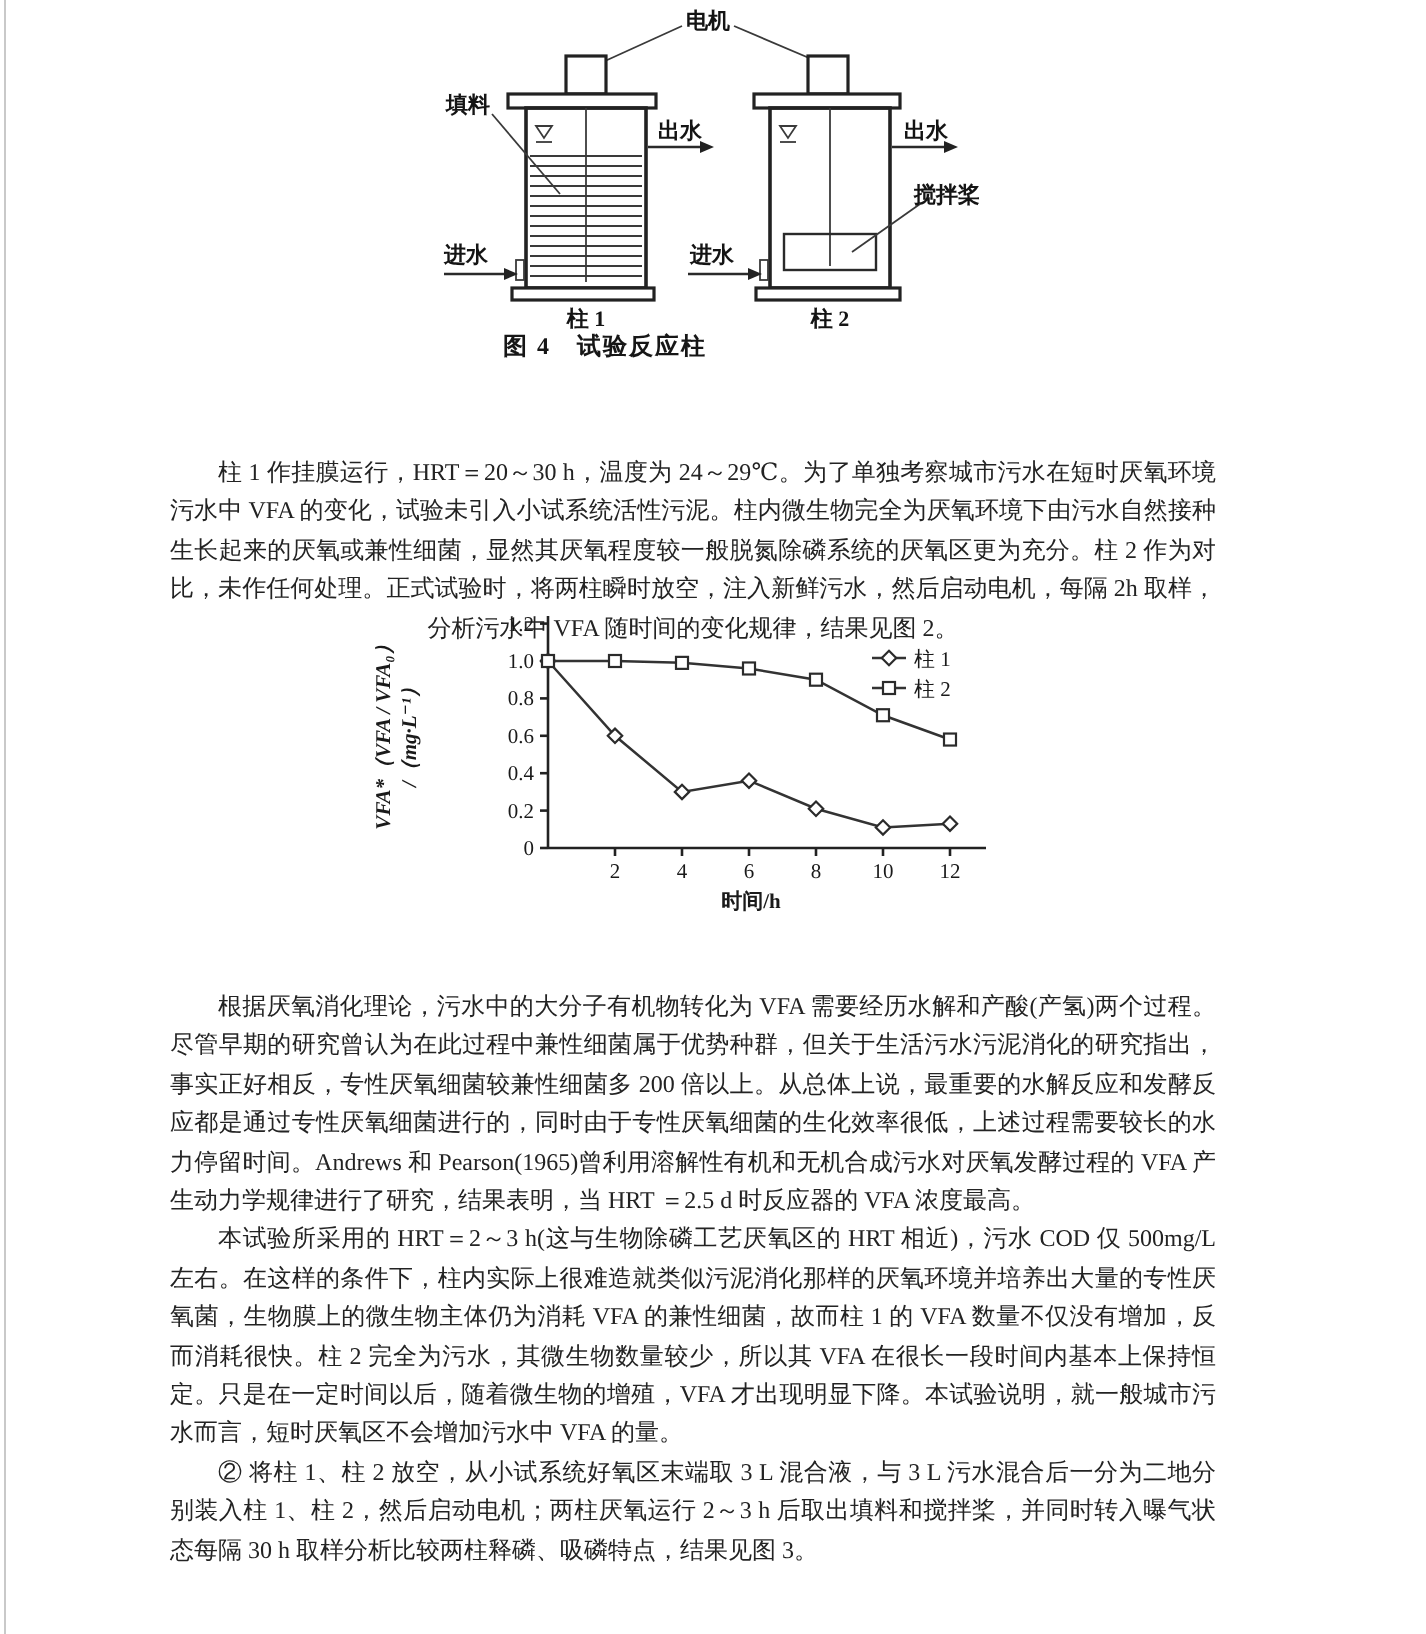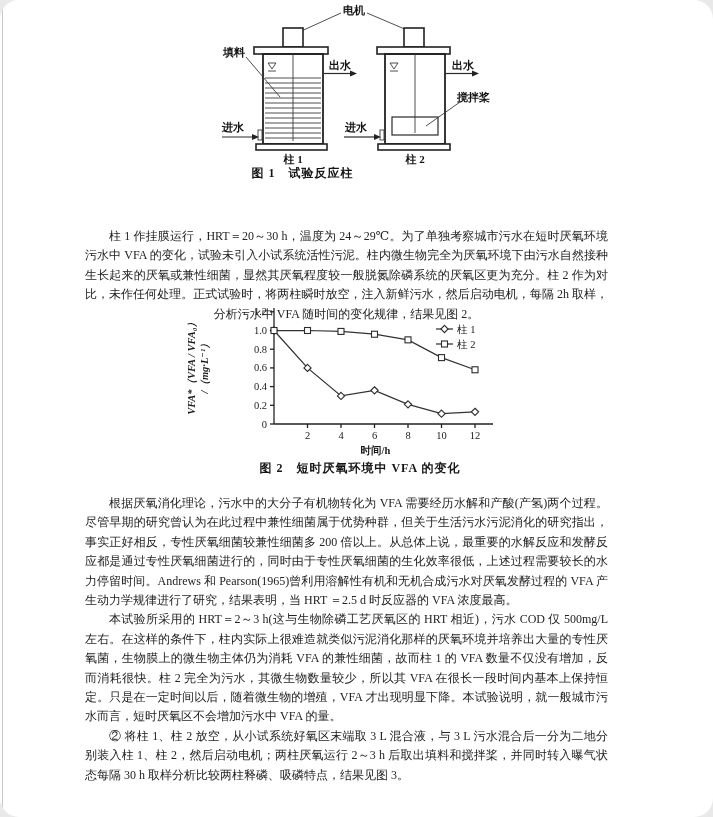--- a/index.html
+++ b/index.html
@@ -1,21 +1,20 @@
 <!DOCTYPE html>
 <html><head>
 <meta charset="utf-8">
 <style>
   html,body{margin:0;padding:0;background:#e9e9e9;}
   .page{
     position:relative;width:713px;height:817px;margin:0 auto;
     background:#ffffff;overflow:hidden;
     font-family:"Liberation Serif","DejaVu Serif",serif;
     color:#1c1c1c;
-    border-radius:19px;
   }
   .scan-edge{position:absolute;left:2px;top:0;width:1px;height:100%;background:#c9c9c9;}
   .para{
     position:absolute;left:85px;width:523px;
     font-size:12px;line-height:19.4px;text-align:justify;
     text-indent:2em;color:#232323;
   }
   .para p{margin:0;text-indent:2em;text-align:justify;}
   .center-last{text-align-last:center;}
   .fig-caption{
@@ -121,21 +120,21 @@
     <text class="fig1-label" x="93" y="56">填料</text>
     <text class="fig1-label" x="199" y="69">出水</text>
     <text class="fig1-label" x="322" y="69">出水</text>
     <text class="fig1-label" x="92" y="131">进水</text>
     <text class="fig1-label" x="215" y="131">进水</text>
     <text class="fig1-label" x="327" y="101">搅拌桨</text>
     <text class="fig1-label" x="163" y="163" text-anchor="middle">柱 1</text>
     <text class="fig1-label" x="285" y="163" text-anchor="middle">柱 2</text>
   </svg>
 
-  <div class="fig-caption" style="left:130px;top:165px;width:345px;">图 1　试验反应柱</div>
+  <div class="fig-caption" style="left:130px;top:165px;width:345px;">图 4　试验反应柱</div>
 
   <div class="para center-last" style="top:193px;margin-top:34px;">柱 1 作挂膜运行，HRT＝20～30 h，温度为 24～29℃。为了单独考察城市污水在短时厌氧环境污水中 VFA 的变化，试验未引入小试系统活性污泥。柱内微生物完全为厌氧环境下由污水自然接种生长起来的厌氧或兼性细菌，显然其厌氧程度较一般脱氮除磷系统的厌氧区更为充分。柱 2 作为对比，未作任何处理。正式试验时，将两柱瞬时放空，注入新鲜污水，然后启动电机，每隔 2h 取样，分析污水中 VFA 随时间的变化规律，结果见图 2。</div>
 
   <svg id="vfa-chart" width="330" height="158" viewBox="0 0 330 158" style="left:180px;top:303px;">
       <line x1="94" y1="5" x2="94" y2="121" class="axis"></line>
       <line x1="94" y1="121" x2="313" y2="121" class="axis"></line>
       <line x1="90" y1="121" x2="94" y2="121" class="axis"></line>
       <text x="87" y="124.5" text-anchor="end" class="tick">0</text>
       <line x1="90" y1="102.3" x2="94" y2="102.3" class="axis"></line>
       <text x="87" y="105.8" text-anchor="end" class="tick">0.2</text>
@@ -181,20 +180,19 @@
       <polygon points="264.5,22.4 268.1,26 264.5,29.6 260.9,26" class="mk"></polygon>
       <text x="277" y="30" class="tick">柱 1</text>
       <line x1="256" y1="41" x2="273" y2="41" class="curve"></line>
       <rect x="261.5" y="38" width="6" height="6" class="mk"></rect>
       <text x="277" y="45" class="tick">柱 2</text>
       <text x="195.5" y="151" text-anchor="middle" class="axlabel">时间/h</text>
       <text transform="translate(15,63) rotate(-90)" text-anchor="middle" class="axlabel ylab-it">VFA*（VFA / VFA₀）</text>
       <text transform="translate(28,63) rotate(-90)" text-anchor="middle" class="axlabel ylab-it">/（mg·L⁻¹）</text>
     </svg>
 
-  <div class="fig-caption" style="left:180px;top:460px;width:360px;">图 2　短时厌氧环境中 VFA 的变化</div>
 
   <div class="para" style="top:494px;">
     <p>根据厌氧消化理论，污水中的大分子有机物转化为 VFA 需要经历水解和产酸(产氢)两个过程。尽管早期的研究曾认为在此过程中兼性细菌属于优势种群，但关于生活污水污泥消化的研究指出，事实正好相反，专性厌氧细菌较兼性细菌多 200 倍以上。从总体上说，最重要的水解反应和发酵反应都是通过专性厌氧细菌进行的，同时由于专性厌氧细菌的生化效率很低，上述过程需要较长的水力停留时间。Andrews 和 Pearson(1965)曾利用溶解性有机和无机合成污水对厌氧发酵过程的 VFA 产生动力学规律进行了研究，结果表明，当 HRT ＝2.5 d 时反应器的 VFA 浓度最高。</p>
     <p>本试验所采用的 HRT＝2～3 h(这与生物除磷工艺厌氧区的 HRT 相近)，污水 COD 仅 500mg/L 左右。在这样的条件下，柱内实际上很难造就类似污泥消化那样的厌氧环境并培养出大量的专性厌氧菌，生物膜上的微生物主体仍为消耗 VFA 的兼性细菌，故而柱 1 的 VFA 数量不仅没有增加，反而消耗很快。柱 2 完全为污水，其微生物数量较少，所以其 VFA 在很长一段时间内基本上保持恒定。只是在一定时间以后，随着微生物的增殖，VFA 才出现明显下降。本试验说明，就一般城市污水而言，短时厌氧区不会增加污水中 VFA 的量。</p>
     <p>② 将柱 1、柱 2 放空，从小试系统好氧区末端取 3 L 混合液，与 3 L 污水混合后一分为二地分别装入柱 1、柱 2，然后启动电机；两柱厌氧运行 2～3 h 后取出填料和搅拌桨，并同时转入曝气状态每隔 30 h 取样分析比较两柱释磷、吸磷特点，结果见图 3。</p>
   </div>
 </div>
 
 </body></html>

